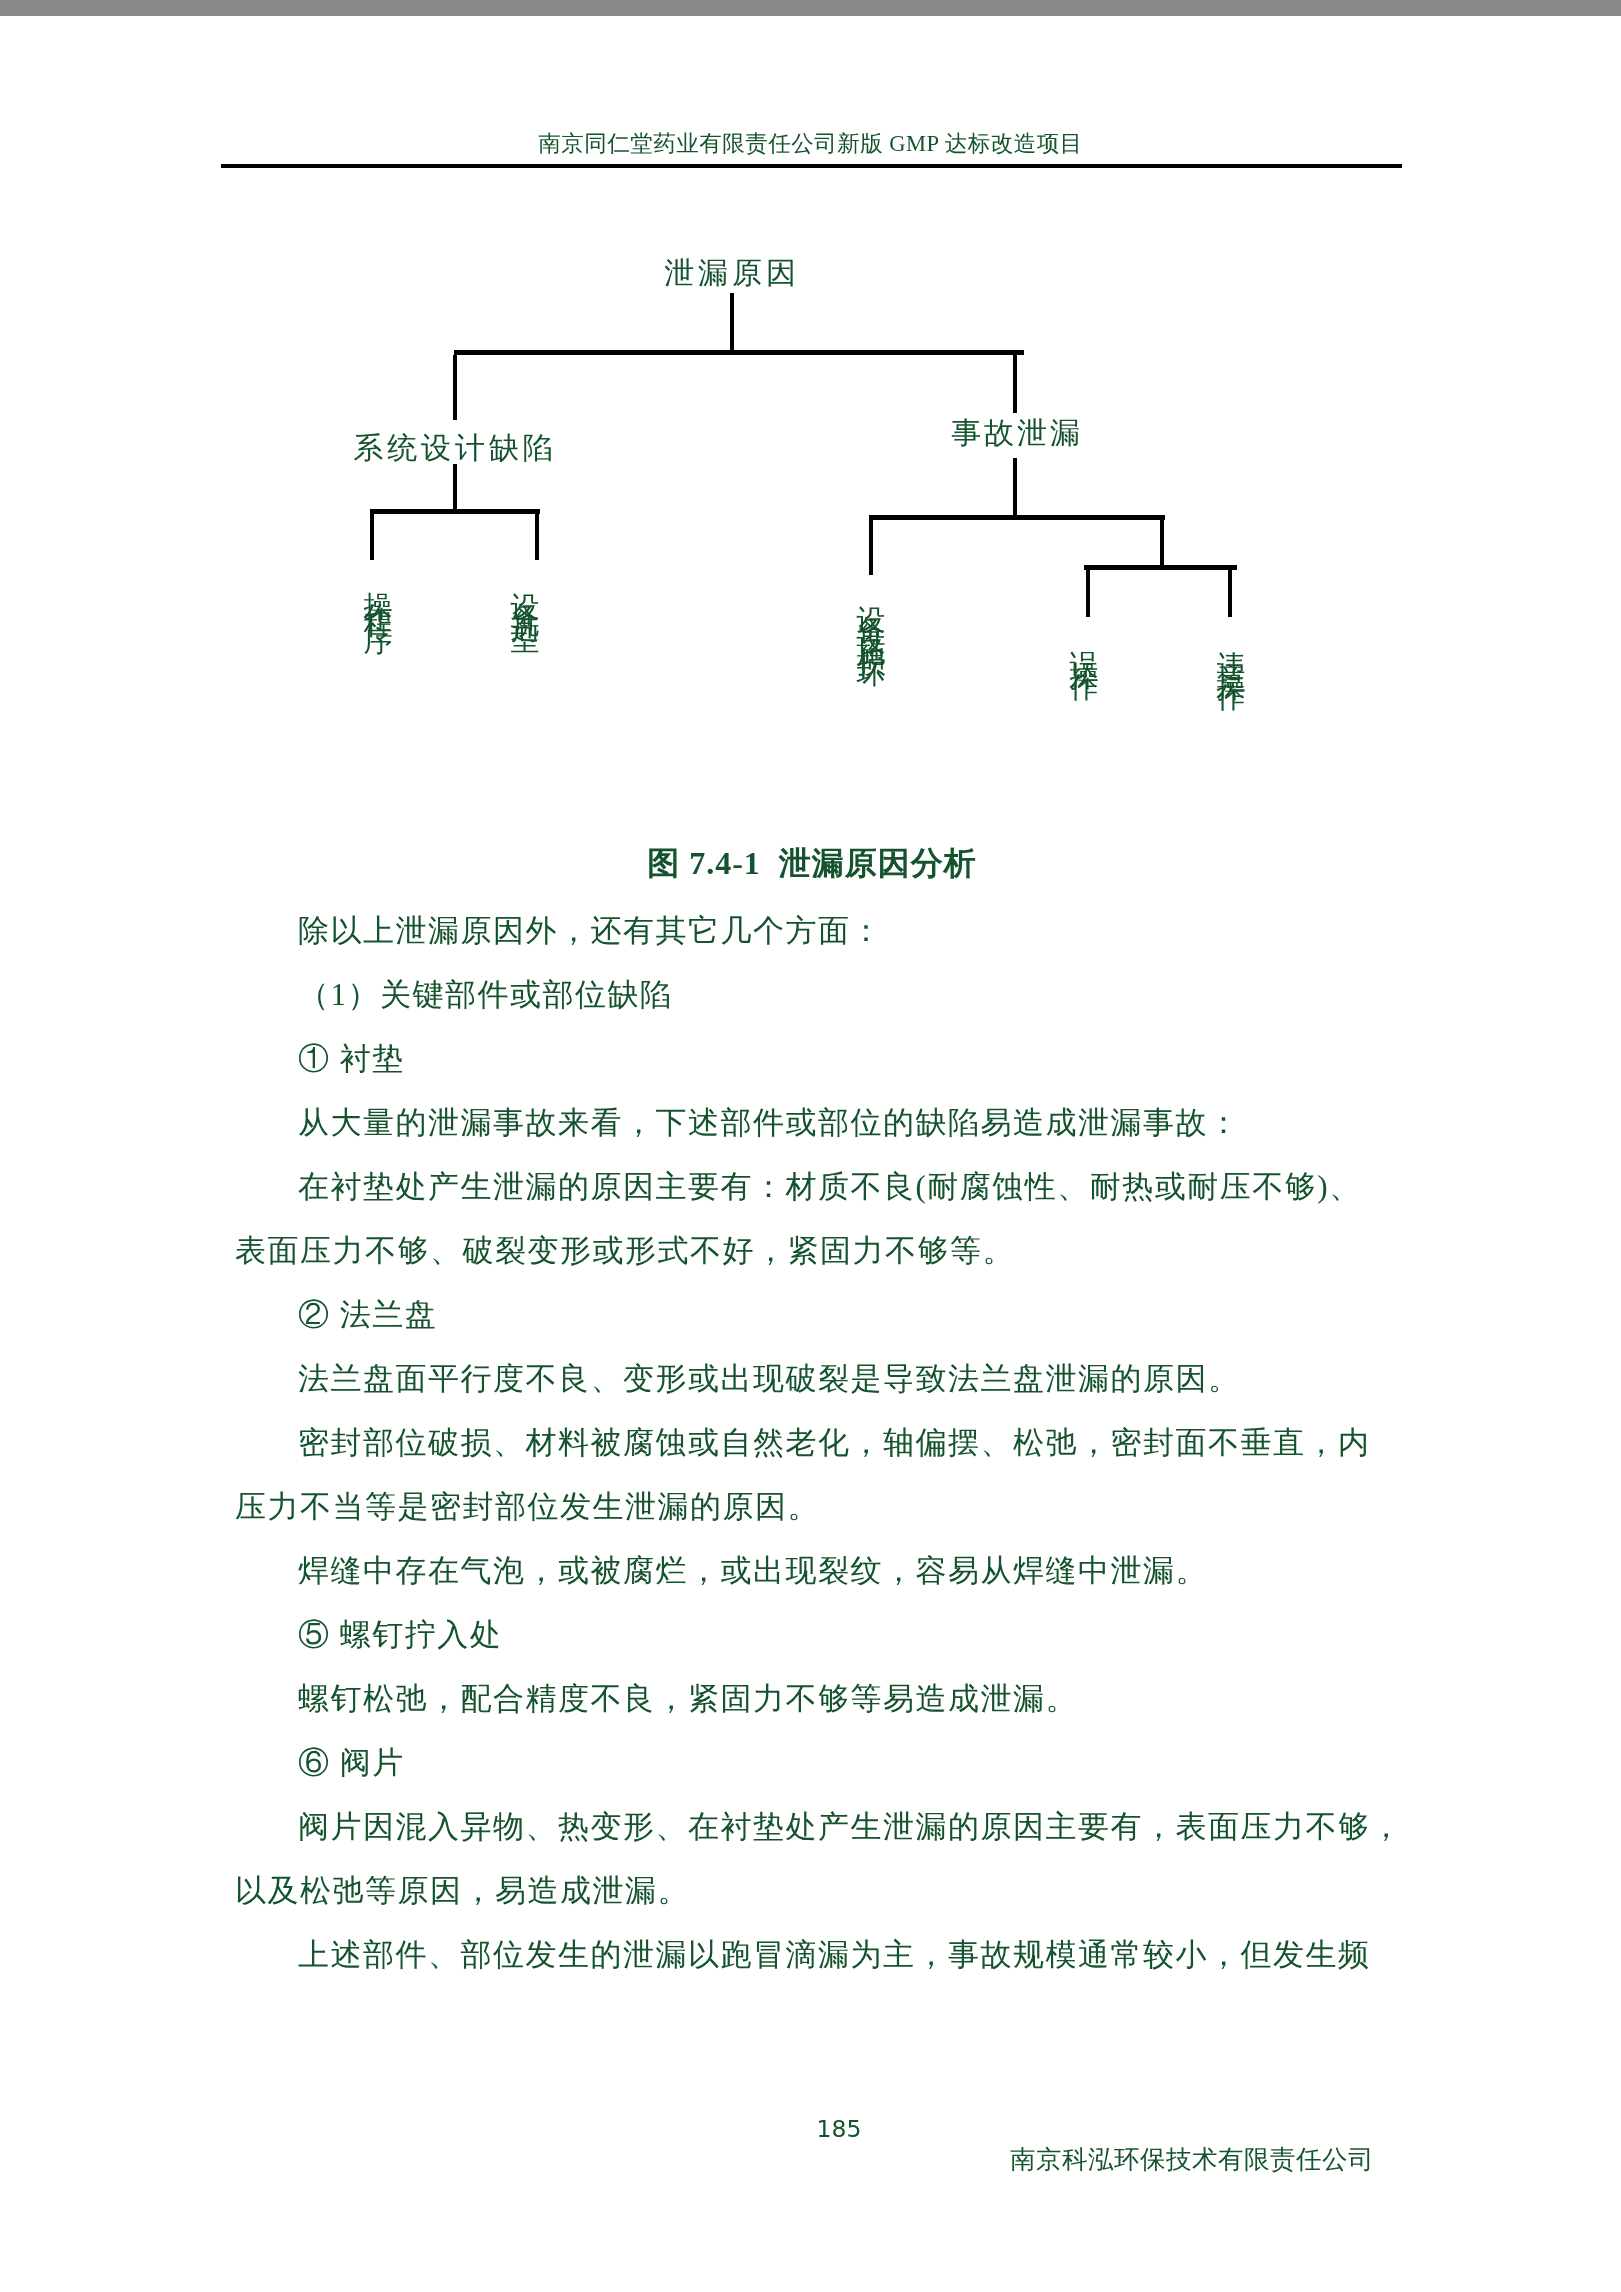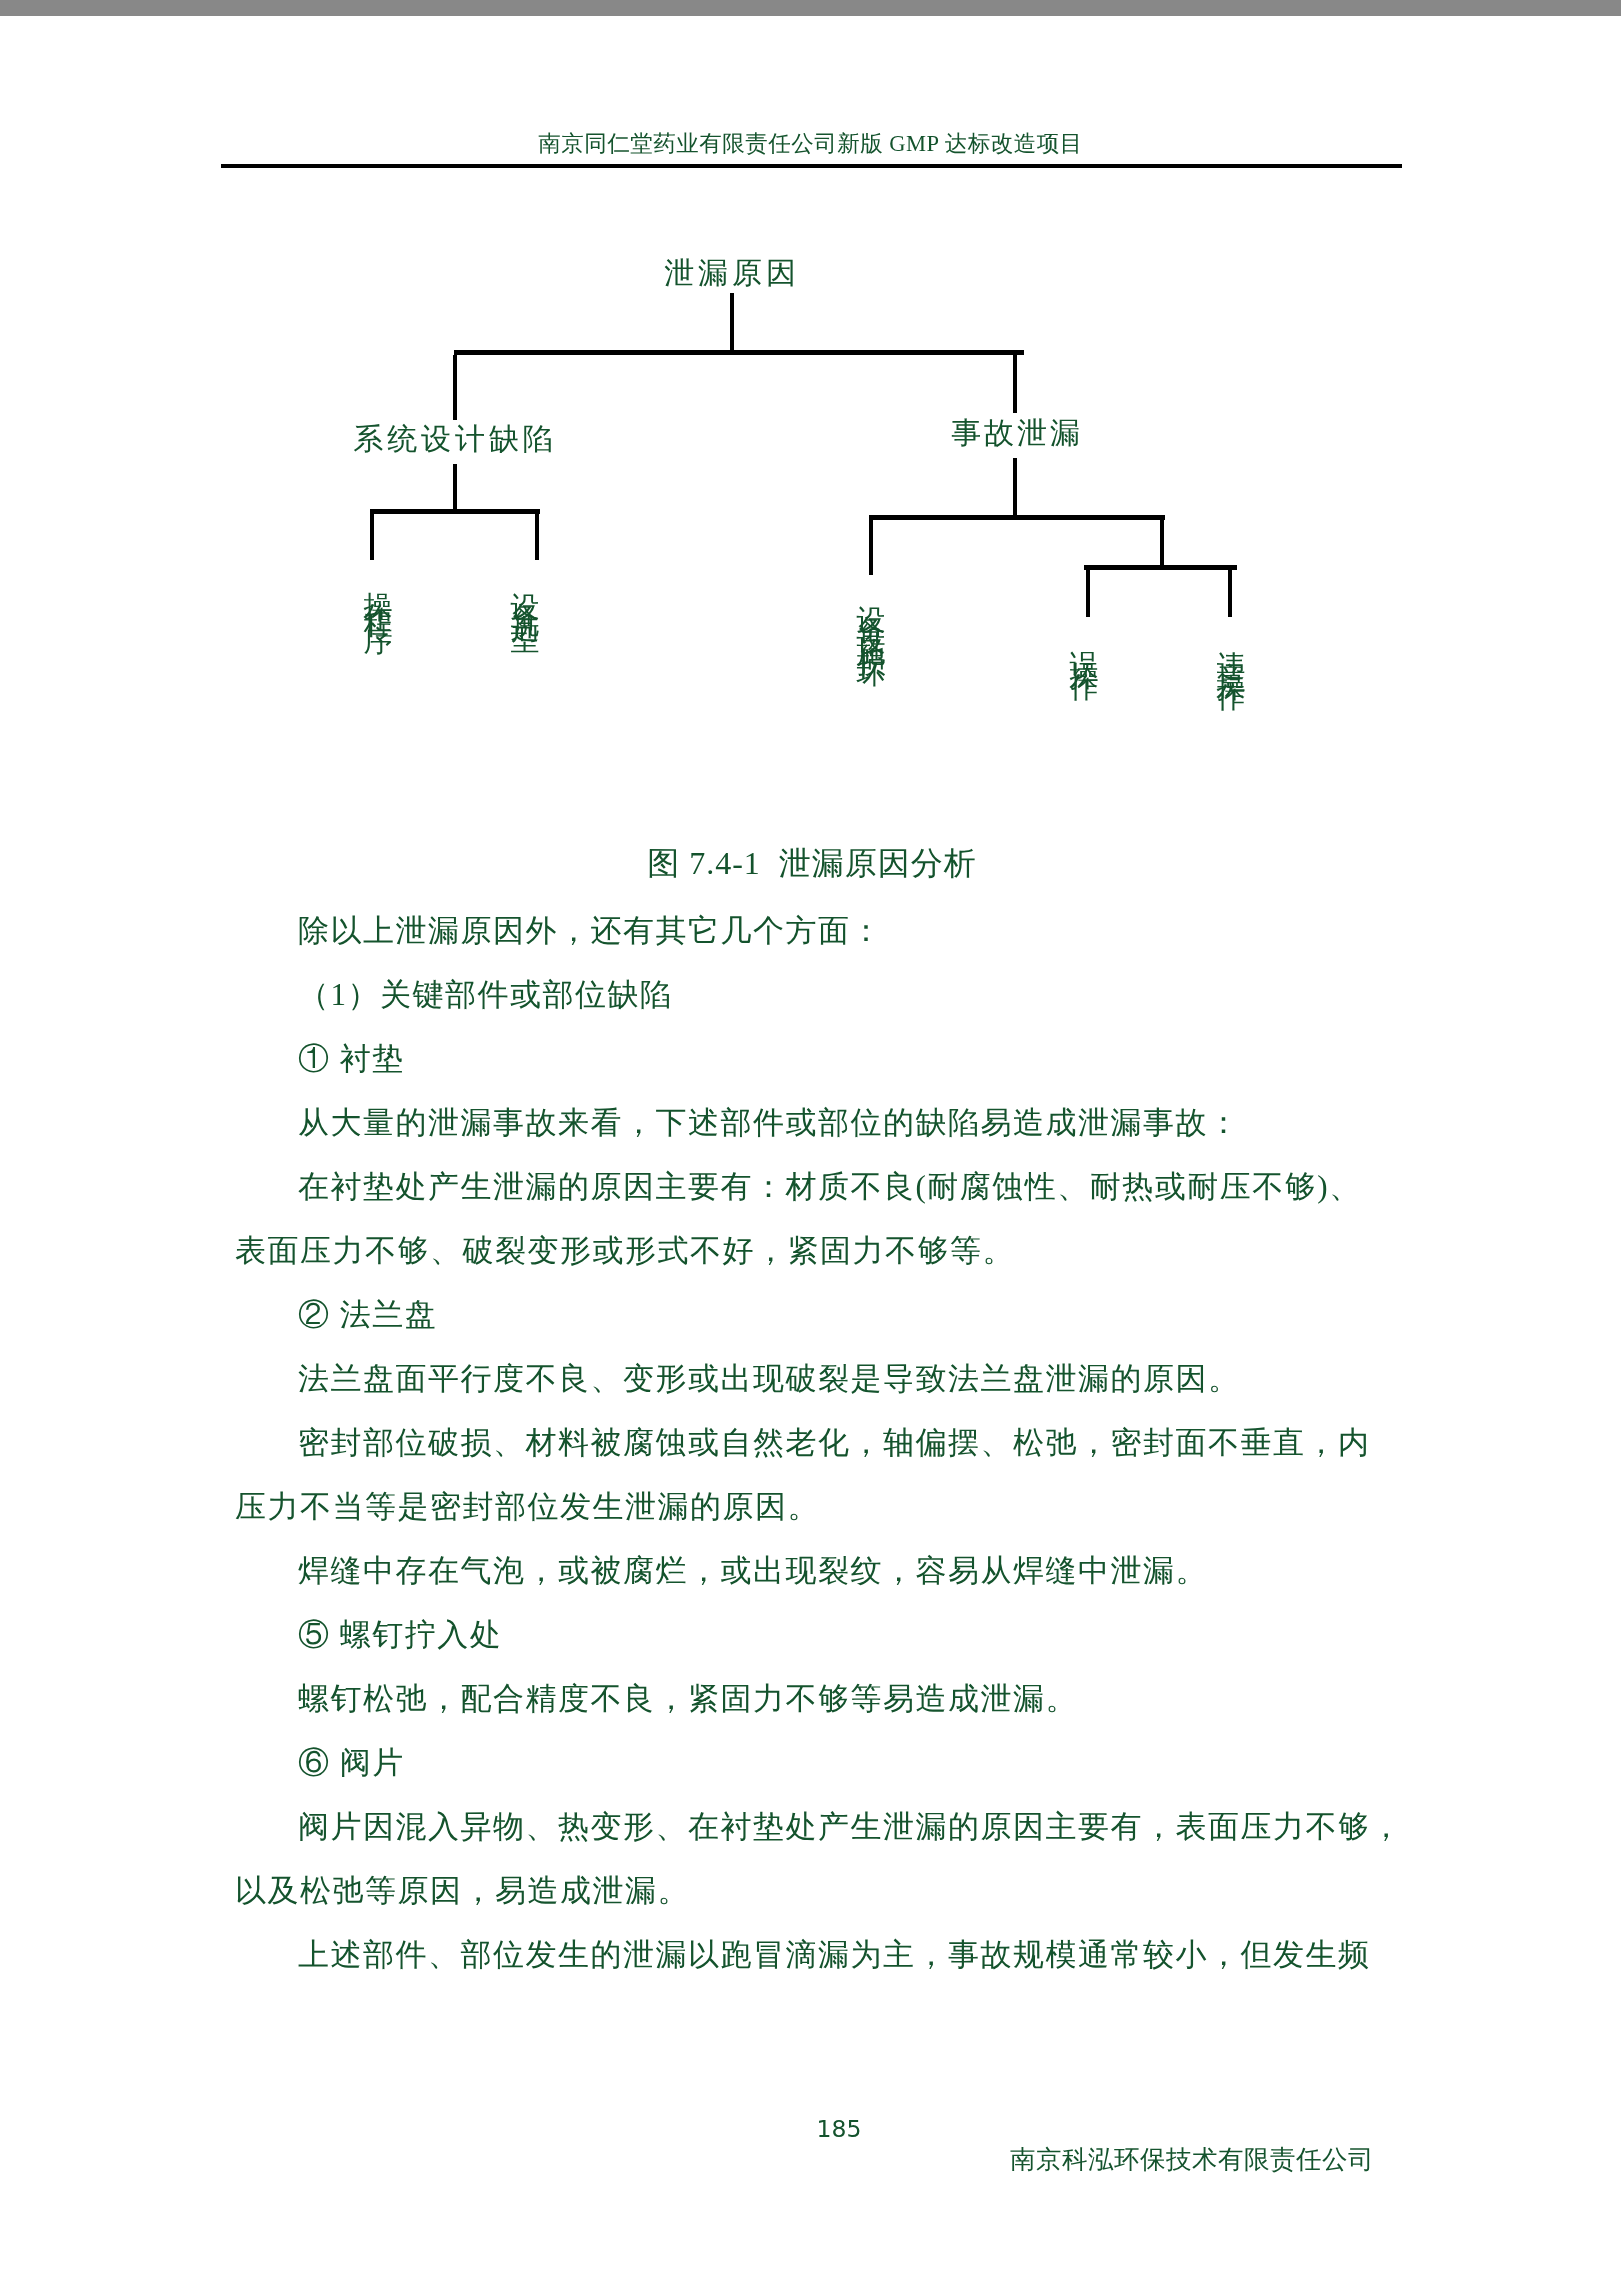--- a/index.html
+++ b/index.html
@@ -24,21 +24,21 @@
     position:absolute;transform:translateX(-50%);
     font-size:30px;white-space:nowrap;
   }
   .vlabel{
     position:absolute;transform:translateX(-50%);
     writing-mode:vertical-rl;text-orientation:upright;
     font-size:29px;line-height:33px;letter-spacing:10.8px;white-space:pre;
   }
   .caption{
     position:absolute;top:826px;left:812px;transform:translateX(-50%);
-    font-size:32px;font-weight:normal;white-space:pre;letter-spacing:1px;
+    font-size:32px;font-weight:bold;white-space:pre;letter-spacing:1px;
   }
   .body-text{
     position:absolute;left:235px;top:883px;width:1161px;
   }
   .bline{
     height:64px;line-height:64px;font-size:31px;
     letter-spacing:1.5px;white-space:nowrap;
   }
   .bline.ind{padding-left:63px;}
   .pgnum{
@@ -71,21 +71,21 @@
     <div class="vline" style="left:1013px;top:339px;width:3.9px;height:58px;"></div>
     <div class="vline" style="left:1013px;top:442px;width:3.9px;height:59px;"></div>
     <div class="hline" style="left:869px;top:499px;width:296px;height:4.9px;"></div>
     <div class="vline" style="left:869px;top:504px;width:3.9px;height:55px;"></div>
     <div class="vline" style="left:1160px;top:504px;width:3.9px;height:47px;"></div>
     <div class="hline" style="left:1084px;top:549px;width:153px;height:4.9px;"></div>
     <div class="vline" style="left:1086px;top:554px;width:3.9px;height:47px;"></div>
     <div class="vline" style="left:1228px;top:554px;width:3.9px;height:47px;"></div>
 
     <div class="tnode" style="left:732px;top:237px;letter-spacing:3.9px;">泄漏原因</div>
-    <div class="tnode" style="left:455px;top:403px;letter-spacing:3.9px;">系统设计缺陷</div>
+    <div class="tnode" style="left:455px;top:412px;letter-spacing:3.9px;">系统设计缺陷</div>
     <div class="tnode" style="left:1017px;top:397px;letter-spacing:2.9px;">事故泄漏</div>
 
     <div class="vlabel" style="left:378px;top:553px;">操作程序</div>
     <div class="vlabel" style="left:525px;top:553px;">设备选型</div>
     <div class="vlabel" style="left:871px;top:566px;">设备设施损坏</div>
     <div class="vlabel" style="left:1084px;top:612px;">误操作</div>
     <div class="vlabel" style="left:1231px;top:612px;">违章操作</div>
   </div>
 
   <div class="caption">图 7.4-1  泄漏原因分析</div>

